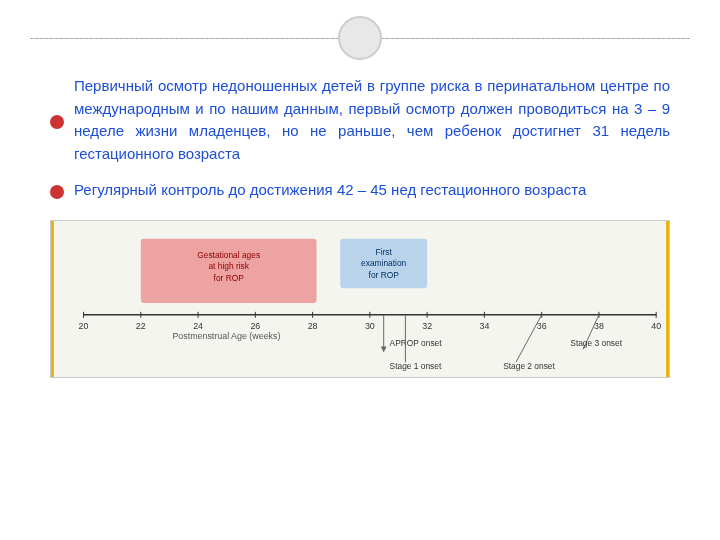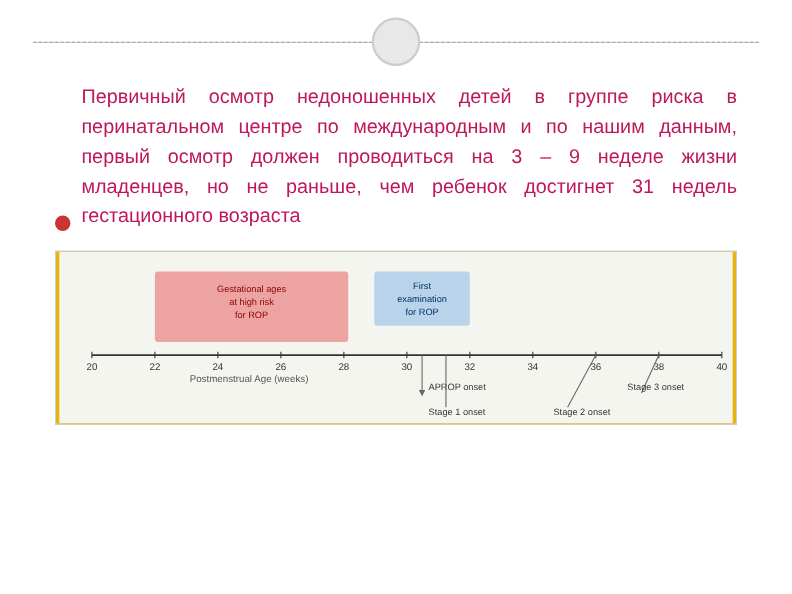--- a/index.html
+++ b/index.html
@@ -58,24 +58,24 @@
     }
 
     
     .bullet-list {
       list-style: none;
       margin-bottom: 18px;
     }
 
     .bullet-item {
       display: flex;
-      align-items: flex-end;
+      align-items: center;
       margin-bottom: 14px;
-      font-size: 18px;
-      color: #be185d;
+      font-size: 15px;
+      color: #1d4ed8;
       line-height: 1.5;
       text-align: justify;
     }
 
     .bullet-dot {
       min-width: 14px;
       height: 14px;
       border-radius: 50%;
       background: #cc3333;
       margin-top: 4px;
@@ -111,20 +111,24 @@
   <div class="divider-line"></div>
   <div class="top-circle"></div>
 
   <div class="content-area">
 
     <ul class="bullet-list">
       <li class="bullet-item">
         <span class="bullet-dot"></span>
         <span class="bullet-text">Первичный осмотр недоношенных детей в группе риска в перинатальном центре по международным и по нашим данным, первый осмотр должен проводиться на 3 – 9 неделе жизни младенцев, но не раньше, чем ребенок достигнет 31 недель гестационного возраста</span>
       </li>
+      <li class="bullet-item">
+        <span class="bullet-dot"></span>
+        <span class="bullet-text">Регулярный контроль до достижения 42 – 45 нед гестационного возраста</span>
+      </li>
     </ul>
 
     <div class="chart-container">
       <svg class="chart-svg" viewBox="0 0 620 158" xmlns="http://www.w3.org/2000/svg">
 
         <rect x="0" y="0" width="620" height="158" fill="#f5f5f0"></rect>
 
         <rect x="88" y="18" width="178" height="65" fill="#e88080" opacity="0.7" rx="3"></rect>
         <text x="177" y="37" text-anchor="middle" font-size="8.5" fill="#8b0000" font-family="Arial">Gestational ages</text>
         <text x="177" y="49" text-anchor="middle" font-size="8.5" fill="#8b0000" font-family="Arial">at high risk</text>

